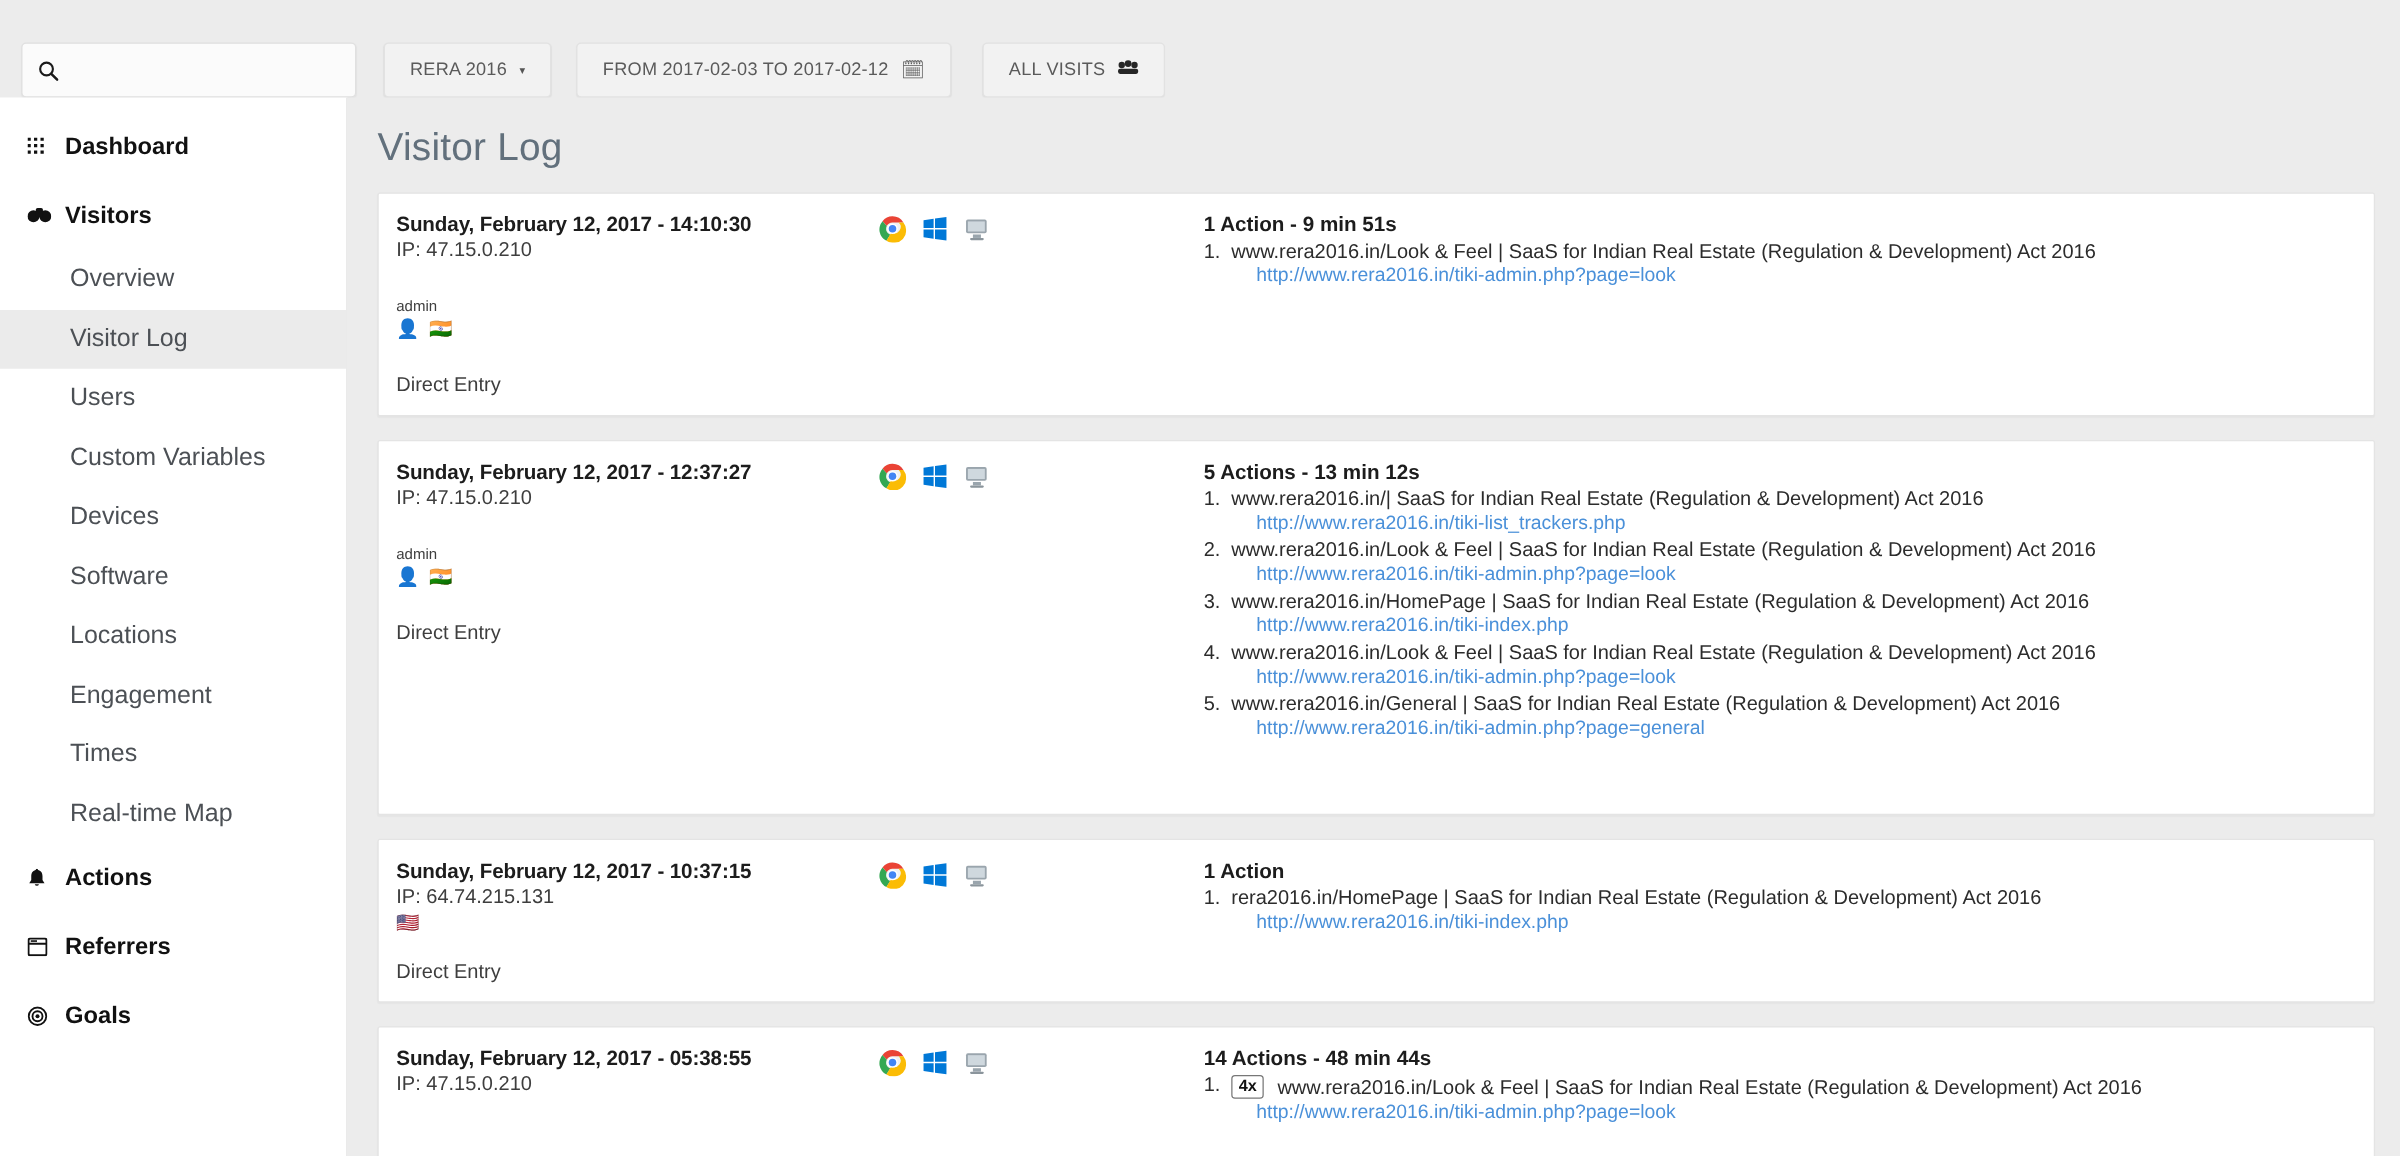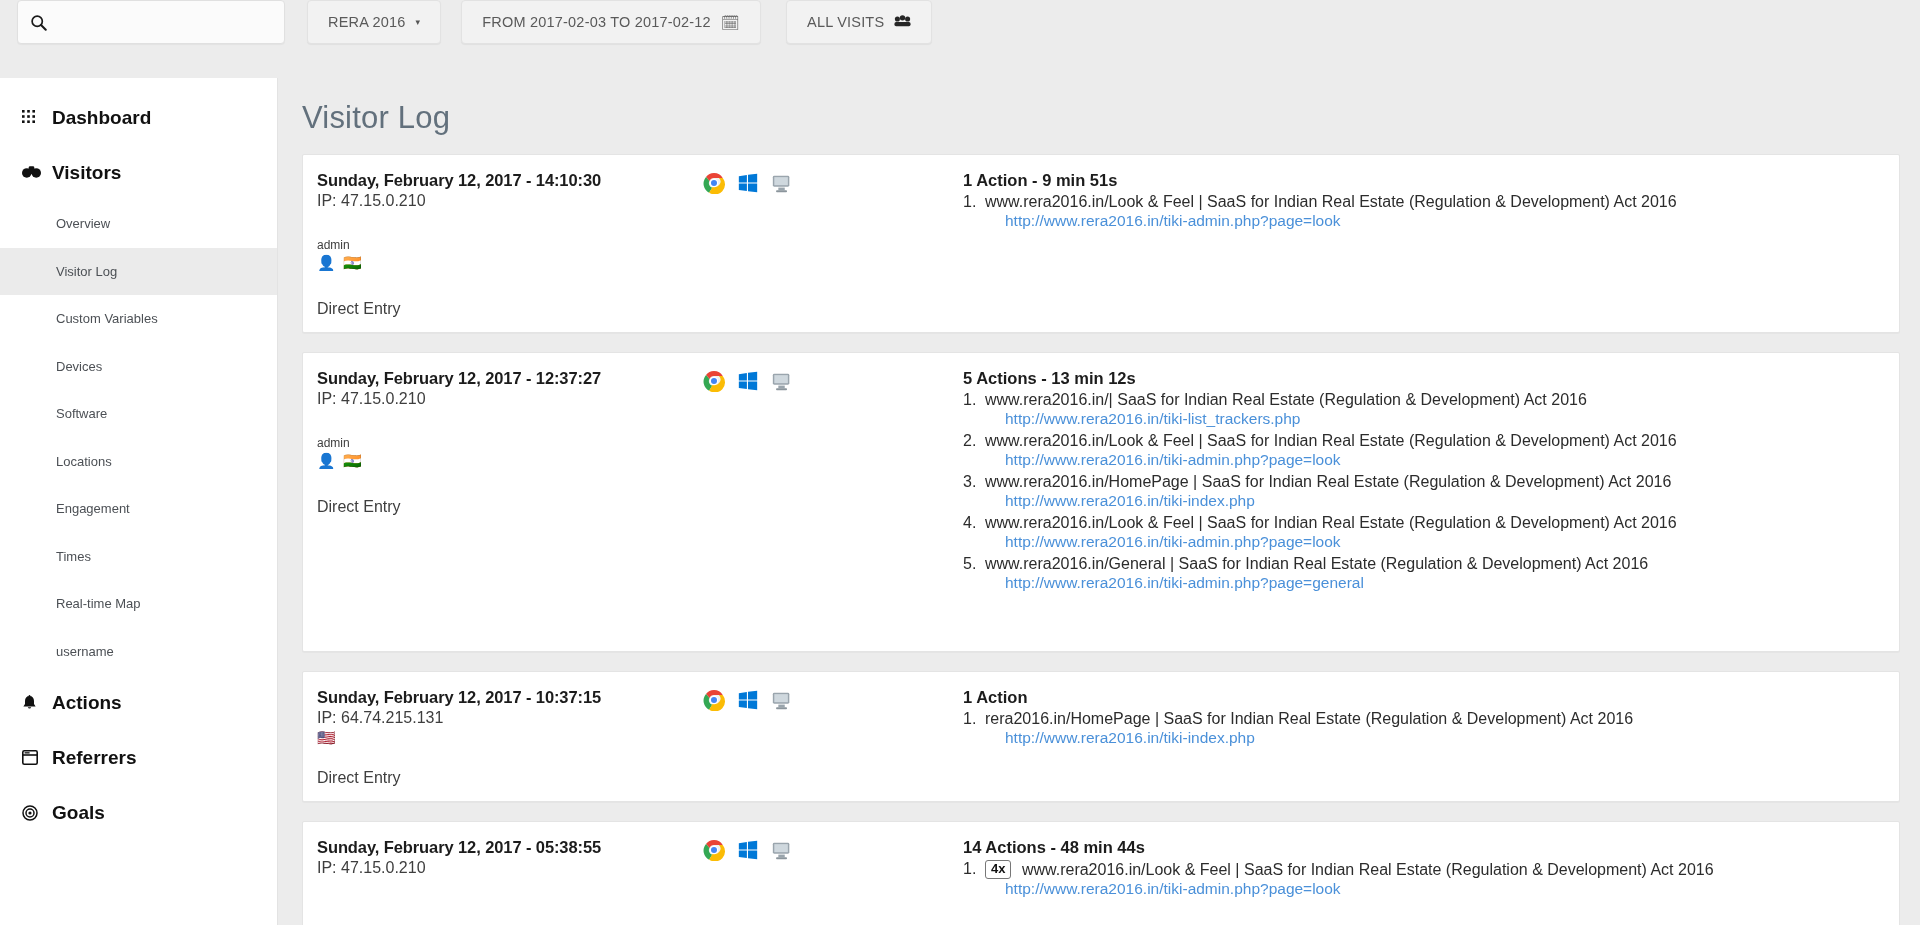--- a/index.html
+++ b/index.html
@@ -7,21 +7,21 @@
     width: 1920px; height: 925px;
     background: #ececec;
     font-family: "Liberation Sans", sans-serif;
     overflow: hidden;
   }
 
   
   .topbar {
     position: absolute; top: 0; left: 0; width: 1796px; height: 78px;
     background: #ececec;
-    display: flex; align-items: flex-start;
+    display: flex; align-items: flex-end;
   }
   .search-box {
     margin-left: 17px; width: 268px; height: 44px;
     background: #fbfbfb; border: 1px solid #e0e0e0; border-radius: 4px;
     display: flex; align-items: center; padding: 0 12px;
     box-shadow: 0 1px 1px rgba(0,0,0,0.04);
   }
   .search-box svg { display:block; }
   .search-input {
     border: none; outline: none; background: transparent;
@@ -49,21 +49,21 @@
   .nav-main {
     display: flex; align-items: center; height: 55px; padding-left: 22px;
     font-size: 19px; font-weight: bold; color: #111; cursor: pointer;
   }
   .nav-main .ico {
     width: 30px; display: flex; align-items: center; justify-content: flex-start;
     font-size: 17px; color: #111;
   }
   .nav-sub {
     display: flex; align-items: center; height: 47.5px; padding-left: 56px;
-    font-size: 13px; color: #4c5055; cursor: pointer;
+    font-size: 20px; color: #4c5055; cursor: pointer;
   }
   .nav-sub.active { background: #ebebeb; }
   .nav-spacer-top { height: 12px; }
 
   
   .main {
     position: absolute; top: 78px; left: 278px; width: 1642px; height: 847px;
     background: #ececec; overflow: hidden;
   }
   .page-title {
@@ -171,42 +171,42 @@
     <span>Visitors</span>
   </div>
 
   <div class="nav-sub">
     <span>Overview</span>
   </div>
   <div class="nav-sub active">
     <span>Visitor Log</span>
   </div>
   <div class="nav-sub">
+    <span>Users</span>
+  </div>
+  <div class="nav-sub">
     <span>Custom Variables</span>
   </div>
   <div class="nav-sub">
     <span>Devices</span>
   </div>
   <div class="nav-sub">
     <span>Software</span>
   </div>
   <div class="nav-sub">
     <span>Locations</span>
   </div>
   <div class="nav-sub">
     <span>Engagement</span>
   </div>
   <div class="nav-sub">
     <span>Times</span>
   </div>
   <div class="nav-sub">
     <span>Real-time Map</span>
-  </div>
-  <div class="nav-sub">
-    <span>username</span>
   </div>
 
   <div class="nav-main">
     <span class="ico">
       <svg width="15" height="16" viewBox="0 0 15 16">
         <path d="M7.5 1 C4.6 1 3 3 3 6 v3 L1.4 11.5 h12.2 L12 9 V6 c0-3-1.6-5-4.5-5z" fill="#111"></path>
         <rect x="6.6" y="0" width="1.8" height="2" rx=".9" fill="#111"></rect>
         <path d="M5.8 12.3 a1.8 1.8 0 0 0 3.4 0z" fill="#111"></path>
       </svg>
     </span>

